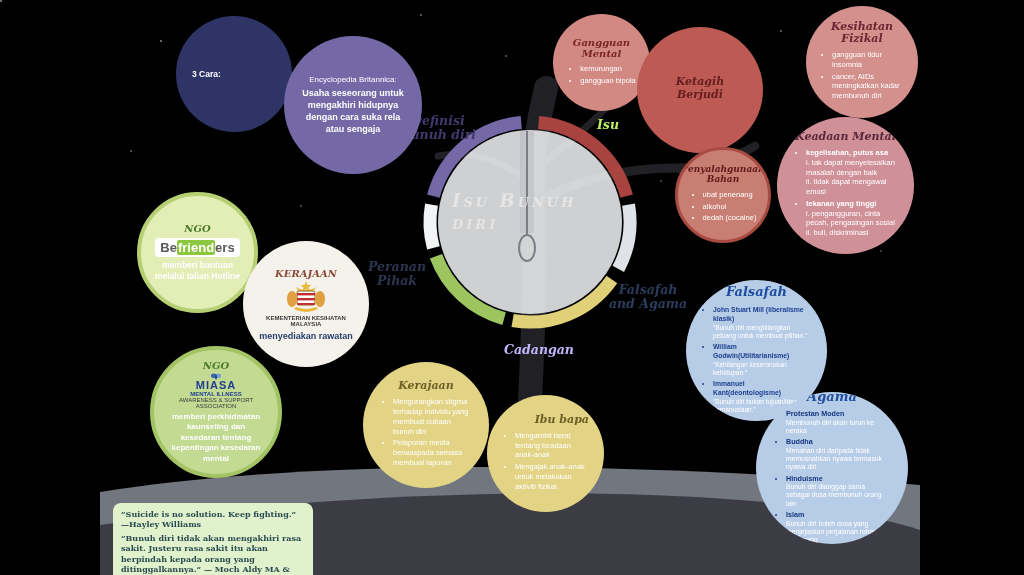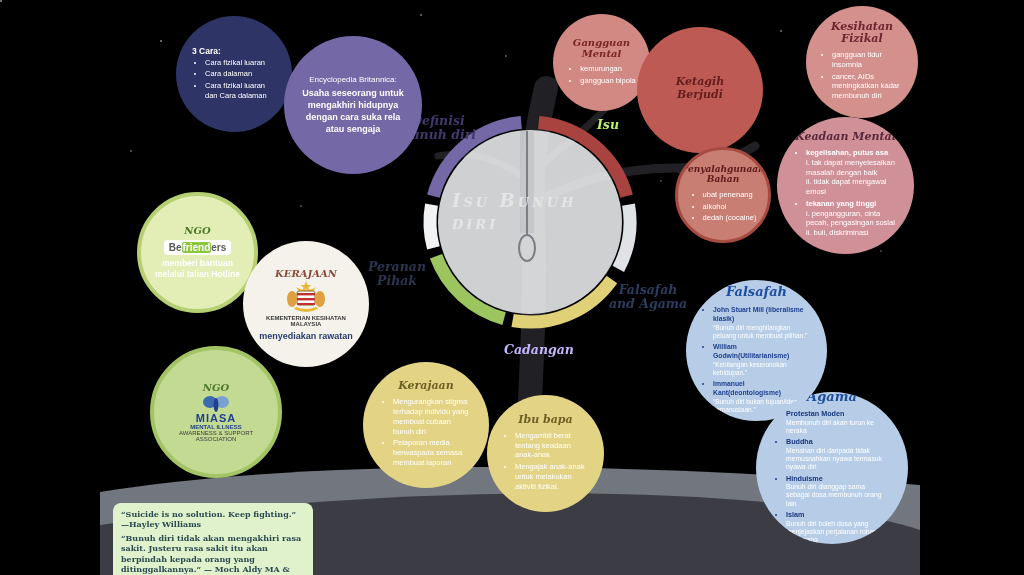--- a/index.html
+++ b/index.html
@@ -44,39 +44,39 @@
   .b-km { left:777px; top:117px; width:137px; height:137px; background:#d09098; padding:12px 16px; }
   .b-km .bh { color:#58283c; }
   .b-km .lead { font-weight:700; }
   .b-km .sub { font-weight:400; }
   .b-pb { left:675px; top:147px; width:96px; height:96px; background:#c87e73; border:3px solid #a84c42; padding:7px 10px; }
   .b-pb .bh { color:#5f1a1a; font-size:9px; }
 
   .b-bef { left:137px; top:192px; width:121px; height:121px; background:#e3edb6; border:4px solid #b6cf72; padding:8px 10px; }
   .tag-green { color:#4a7a28; font-size:10px; margin-bottom:2px; }
   .tag-red { color:#8a4a3a; font-size:10px; margin-bottom:2px; }
-  .bef-logo { background:#fff; border-radius:4px; padding:2px 5px; font-weight:700; font-size:10px;
+  .bef-logo { background:#fff; border-radius:4px; padding:2px 5px; font-weight:700; font-size:13px;
               color:#58595b; margin:2px 0 3px; }
   .bef-logo .fr { background:#8dc63f; color:#fff; border-radius:2px; padding:0 1px; }
   .b-bef .text { color:#fff; font-size:8.5px; font-weight:600; line-height:1.3; }
 
   .b-kkm { left:243px; top:241px; width:126px; height:126px; background:#f4f2ea; padding:10px 12px; }
   .b-kkm .org { font-size:6px; font-weight:700; color:#3a3a3a; margin-top:2px; }
   .b-kkm .text { color:#27406e; font-size:9px; margin-top:4px; font-weight:600; }
 
   .b-miasa { left:150px; top:346px; width:132px; height:132px; background:#c3da93; border:4px solid #a2c464; padding:10px 12px; }
   .b-miasa .mt { color:#1f3f8f; font-weight:800; font-size:11px; letter-spacing:1px; line-height:1; }
   .b-miasa .ms1 { color:#1f3f8f; font-size:6px; font-weight:700; }
   .b-miasa .ms2 { color:#3a3a3a; font-size:6px; }
   .b-miasa .text { color:#fff; font-size:8px; font-weight:600; line-height:1.3; margin-top:3px; }
 
   .b-yel { background:#e2d484; }
   .b-yel .bh { color:#6d5f26; }
   .b-ck { left:363px; top:362px; width:126px; height:126px; padding:12px 17px; }
-  .b-ib { left:487px; top:395px; width:117px; height:117px; padding:12px 15px; }
+  .b-ib { left:487px; top:395px; width:117px; height:117px; padding:12px 15px;align-items:flex-end; }
   .b-in { left:602px; top:426px; width:107px; height:107px; padding:10px 13px; }
   .b-in .bh { font-size:10px; }
 
   .b-blue { background:#b7cde7; }
   .b-blue .bh { color:#1d4d9e; font-size:13px; }
   .b-fal { left:686px; top:280px; width:141px; height:141px; padding:14px 17px; }
   .fl { padding-left:10px; }
   .fl li { color:#1d3f8f; margin-bottom:2px; }
   .fname { color:#1d3f8f; font-weight:700; font-size:6.8px; line-height:1.2; }
   .fquote { display:block; color:#fff; font-size:6.5px; font-weight:400; line-height:1.2; }
@@ -148,25 +148,20 @@
 Bunuh diri</div>
   <div class="blabel lb-isu">Isu</div>
   <div class="blabel lb-per">Peranan
 Pihak</div>
   <div class="blabel lb-cad">Cadangan</div>
   <div class="blabel lb-fa">Falsafah
 and Agama</div>
 
   <div class="b b-cara">
     <div class="t">3 Cara:</div>
-    <ul class="bl">
-      <li>Cara fizikal luaran</li>
-      <li>Cara dalaman</li>
-      <li>Cara fizikal luaran dan Cara dalaman</li>
-    </ul>
   </div>
 
   <div class="b b-def">
     <div class="intro">Encyclopedia Britannica:</div>
     <div class="teks">Usaha seseorang untuk mengakhiri hidupnya dengan cara suka rela atau sengaja</div>
   </div>
 
   <div class="b b-gm">
     <div class="bh hand">Gangguan Mental</div>
     <ul class="bl">
@@ -238,20 +233,21 @@
   <div class="b b-miasa">
     <div class="tag-green hand">NGO</div>
     <svg width="28" height="18" viewBox="0 0 28 18">
       <ellipse cx="8" cy="7" rx="7" ry="6" fill="#3a6ab0"></ellipse>
       <ellipse cx="20" cy="7" rx="7" ry="6" fill="#7aa0d0"></ellipse>
       <ellipse cx="14" cy="10" rx="2.4" ry="7" fill="#1f3f8f"></ellipse>
     </svg>
     <div class="mt">MIASA</div>
     <div class="ms1">MENTAL ILLNESS</div>
     <div class="ms2">AWARENESS &amp; SUPPORT ASSOCIATION</div>
+    <div class="text">memberi perkhidmatan kaunseling dan kesedaran tentang kepentingan kesedaran mental</div>
   </div>
 
   <div class="b b-yel b-ck">
     <div class="bh hand">Kerajaan</div>
     <ul class="bl">
       <li>Mengurangkan stigma terhadap individu yang membuat cubaan bunuh diri</li>
       <li>Pelaporan media berwaspada semasa membuat laporan</li>
     </ul>
   </div>
 

